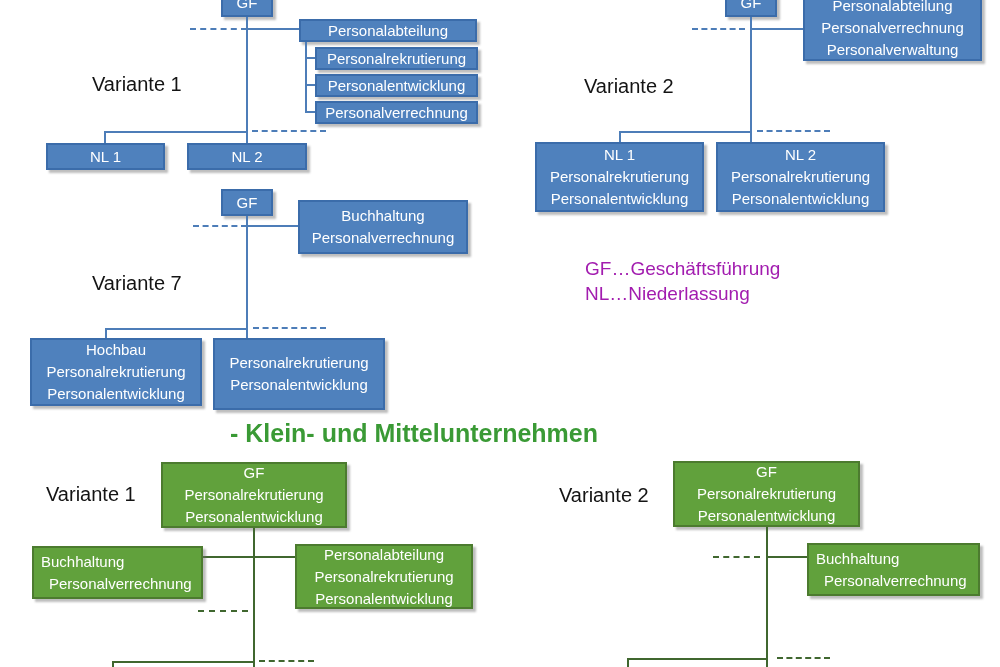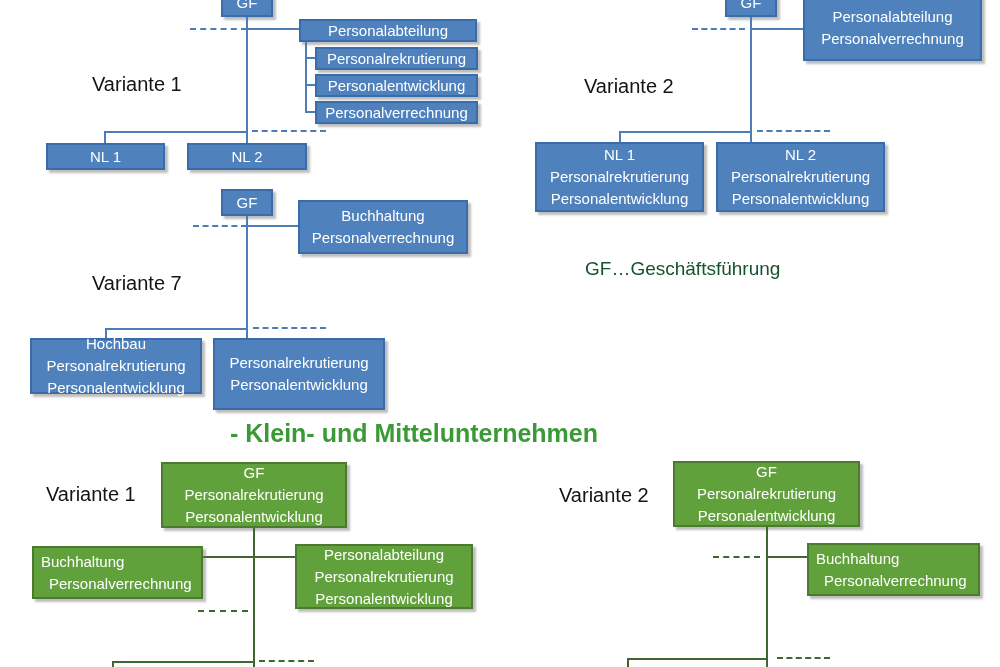--- a/index.html
+++ b/index.html
@@ -19,21 +19,21 @@
   .cuttop { justify-content:flex-end; padding-bottom:1px; }
   .leftalign { text-align:left; padding-left:7px; }
   .leftalign .ind { margin-left:8px; }
   .hline { position:absolute; height:2px; }
   .vline { position:absolute; width:2px; }
   .bl { background:#4d7db8; }
   .gl { background:#40672f; }
   .hdash { position:absolute; height:0; border-top:2px dashed #4d7db8; }
   .gdash { border-top:2px dashed #40672f; }
   .vlabel { position:absolute; font-size:20px; color:#141414; white-space:nowrap; }
-  .legend { position:absolute; left:585px; top:256px; font-size:19px; line-height:25px; color:#14532d; }
+  .legend { position:absolute; left:585px; top:256px; font-size:19px; line-height:25px; color:#a21caf; }
   .heading {
     position:absolute; left:0; top:419px; width:828px; text-align:center;
     font-size:25px; font-weight:bold; color:#3a9a35;
   }
 </style>
 </head>
 <body>
 
 <div id="canvas">
 
@@ -86,20 +86,21 @@
       <span>GF</span>
     </div>
 
     <div class="vline bl" style="left:750px; top:17px; height:125px;"></div>
     <div class="hdash" style="left:692px; top:28px; width:53px;"></div>
     <div class="hline bl" style="left:751px; top:28px; width:52px;"></div>
 
     <div class="box blue" style="left:803px; top:-6px; width:179px; height:67px;">
       <span>Personalabteilung</span>
       <span>Personalverrechnung</span>
+      <span>Personalverwaltung</span>
     </div>
 
     <div class="hline bl" style="left:619px; top:131px; width:132px;"></div>
     <div class="hdash" style="left:757px; top:130px; width:73px;"></div>
     <div class="vline bl" style="left:619px; top:131px; height:11px;"></div>
 
     <div class="box blue" style="left:535px; top:142px; width:169px; height:70px;">
       <span>NL 1</span>
       <span>Personalrekrutierung</span>
       <span>Personalentwicklung</span>
@@ -124,33 +125,34 @@
 
     <div class="box blue" style="left:298px; top:200px; width:170px; height:54px;">
       <span>Buchhaltung</span>
       <span>Personalverrechnung</span>
     </div>
 
     <div class="hline bl" style="left:105px; top:328px; width:142px;"></div>
     <div class="hdash" style="left:253px; top:327px; width:73px;"></div>
     <div class="vline bl" style="left:105px; top:328px; height:10px;"></div>
 
-    <div class="box blue" style="left:30px; top:338px; width:172px; height:56px;">
+    <div class="box blue" style="left:30px; top:338px; width:172px; height:68px;">
       <span>Hochbau</span>
       <span>Personalrekrutierung</span>
       <span>Personalentwicklung</span>
     </div>
     <div class="box blue" style="left:213px; top:338px; width:172px; height:72px;">
       <span>Personalrekrutierung</span>
       <span>Personalentwicklung</span>
     </div>
   </div>
 
   <div class="legend">
     <div>GF…Geschäftsführung</div>
+    <div>NL…Niederlassung</div>
   </div>
 
   <div class="heading">- Klein- und Mittelunternehmen</div>
 
   <div>
     <div class="vlabel" style="left:46px; top:483px;">Variante 1</div>
 
     <div class="box green" style="left:161px; top:462px; width:186px; height:66px;">
       <span>GF</span>
       <span>Personalrekrutierung</span>

